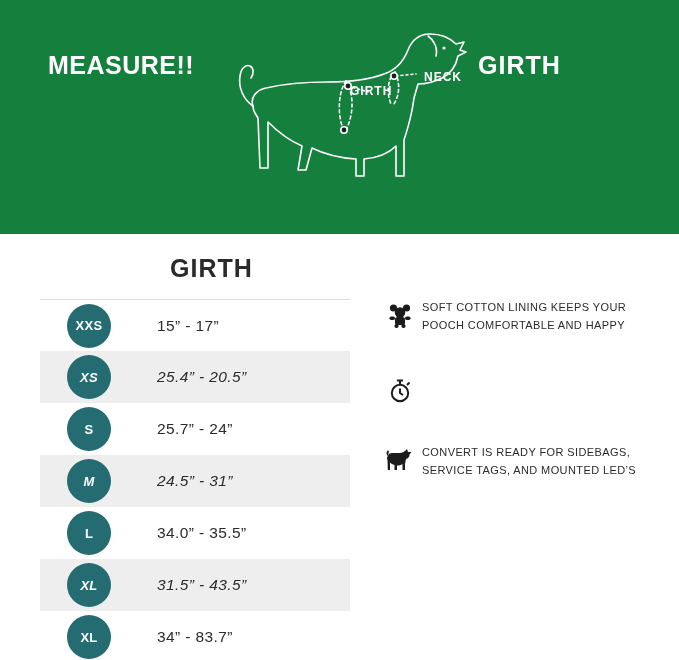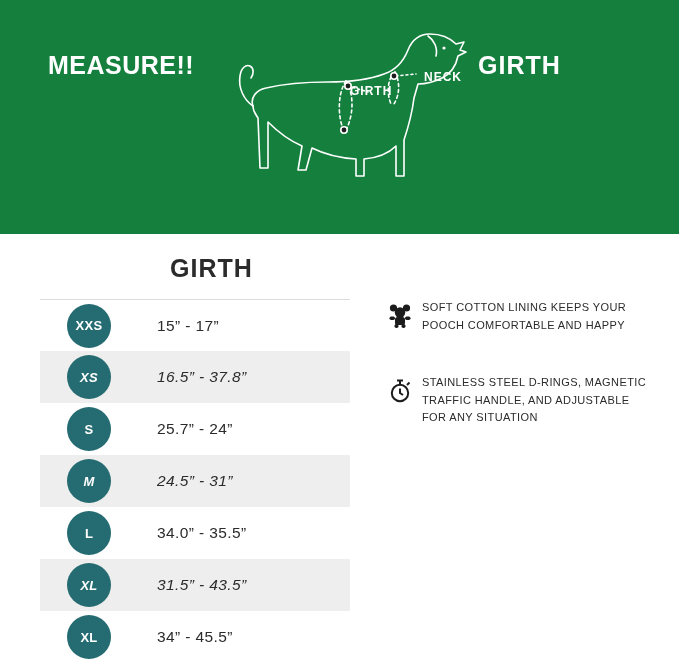--- a/index.html
+++ b/index.html
@@ -216,41 +216,41 @@
 
     <div class="girth-heading">GIRTH</div>
 
     <div class="size-table">
       <div class="size-row first">
         <div class="badge">XXS</div>
         <div class="range">15” - 17”</div>
       </div>
       <div class="size-row alt">
         <div class="badge">XS</div>
-        <div class="range">16.5” - 37.8”</div>
+        <div class="range">25.4” - 20.5”</div>
       </div>
       <div class="size-row">
         <div class="badge">S</div>
         <div class="range">25.7” - 24”</div>
       </div>
       <div class="size-row alt">
         <div class="badge">M</div>
         <div class="range">24.5” - 31”</div>
       </div>
       <div class="size-row">
         <div class="badge">L</div>
         <div class="range">34.0” - 35.5”</div>
       </div>
       <div class="size-row alt">
         <div class="badge">XL</div>
         <div class="range">31.5” - 43.5”</div>
       </div>
       <div class="size-row">
         <div class="badge">XL</div>
-        <div class="range">34” - 45.5”</div>
+        <div class="range">34” - 83.7”</div>
       </div>
     </div>
 
     <div class="features">
 
       <div class="feature">
         <div class="feature-icon">
           <svg width="26" height="26" viewBox="0 0 26 26">
             <g fill="#1c1c1c">
               <circle cx="6.5" cy="5" r="3.6"></circle>
@@ -272,19 +272,38 @@
           <svg width="26" height="26" viewBox="0 0 26 26">
             <g fill="none" stroke="#1c1c1c" stroke-width="2">
               <circle cx="13" cy="15" r="8.2"></circle>
               <path d="M13 10.5 L13 15 L16 17"></path>
               <path d="M10 2.5 L16 2.5"></path>
               <path d="M13 2.5 L13 6.5"></path>
               <path d="M20 7 L22.5 4.5"></path>
             </g>
           </svg>
         </div>
-        <div class="feature-text">STAINLESS STEEL D-RINGS, MAGNETIC TRAFFIC HANDLE, AND  ADJUSTABLE FOR ANY SITUATION</div>
-      </div>
-
+      </div>
+
+      <div class="feature">
+        <div class="feature-icon">
+          <svg width="28" height="24" viewBox="0 0 28 24">
+            <g fill="#1c1c1c">
+              <path d="M2 8 C2 6, 4 5, 6 5 L14 5 C16 5, 18 4, 19.5 2.5
+                       L21 1 L22 4 L25.5 4 L23.5 6.5
+                       C23.5 9, 22 10.5, 20 11
+                       L19 16 L19 22 L16.5 22 L16.5 16
+                       C15 17, 13 17.5, 11 17.5
+                       L11 22 L8.5 22 L8.5 17
+                       C6.5 16.5, 5 15.5, 4 14.5
+                       L4 22 L1.8 22 L1.5 12
+                       C0.8 10.8, 0.6 9.2, 2 8 Z"></path>
+              <path d="M2.2 8.5 C0.5 7, 0 4.5, 1.2 3 C2 2, 3 2.6, 2.8 4
+                       C2.6 5.2, 2.2 6, 2.2 6.6 Z"></path>
+            </g>
+          </svg>
+        </div>
+        <div class="feature-text">CONVERT IS READY FOR SIDEBAGS, SERVICE TAGS, AND  MOUNTED LED’S</div>
+      </div>
 
     </div>
   </div>
 </div>
 
 </body></html>

